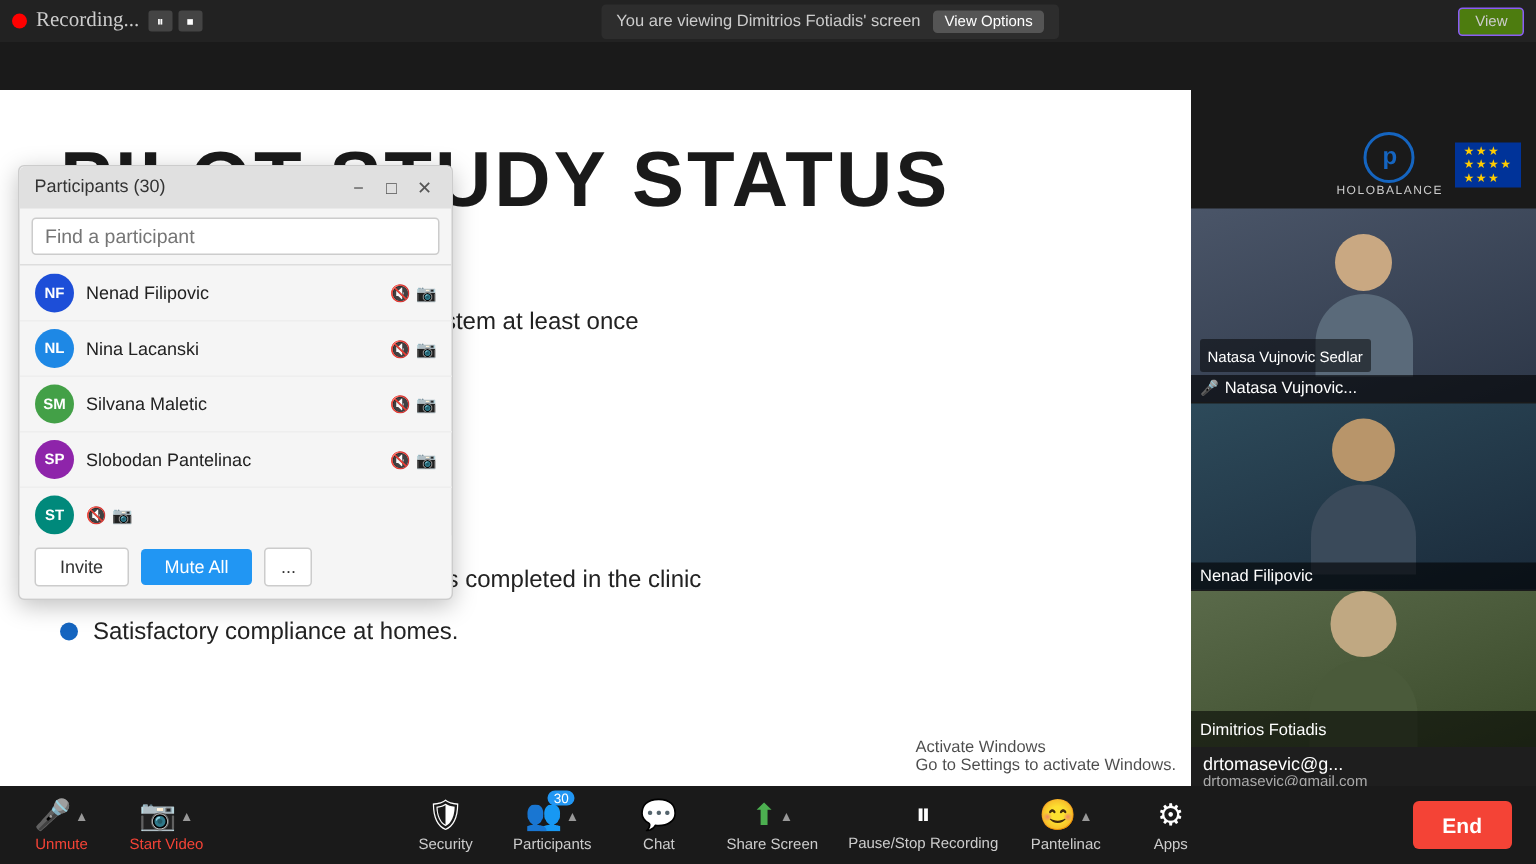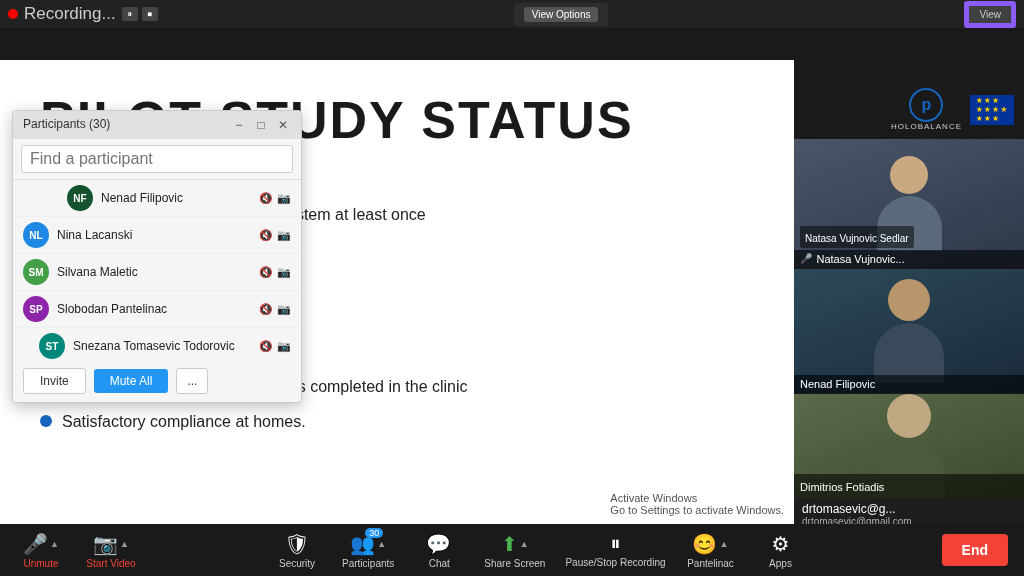--- a/index.html
+++ b/index.html
@@ -6,36 +6,36 @@
     body { width: 1024px; height: 576px; overflow: hidden; font-family: 'Segoe UI', Arial, sans-serif; background: #1a1a1a; position: relative; }
 
     
     #top-bar {
       position: absolute; top: 0; left: 0; right: 0; height: 28px;
       background: #222; display: flex; align-items: center; justify-content: space-between;
       z-index: 100; padding: 0 8px;
     }
     #top-bar-left { display: flex; align-items: center; gap: 6px; }
     #recording-dot { width: 10px; height: 10px; background: red; border-radius: 50%; }
-    #recording-label { color: #ccc; font-size: 17px; }
+    #recording-label { color: #ccc; font-size: 14px; font-family: Liberation Serif, serif; }
     #recording-controls { display: flex; gap: 4px; }
     .rec-btn { background: #444; border: none; color: #fff; font-size: 9px; width: 16px; height: 14px; cursor: pointer; border-radius: 2px; display:flex;align-items:center;justify-content:center; }
 
     #screen-banner {
       background: #2d2d2d; color: #fff; font-size: 11px;
       padding: 4px 10px; border-radius: 3px; display: flex; align-items: center; gap: 8px;
     }
     #screen-banner span { color: #ccc; }
     #view-options-btn {
       background: #555; color: #fff; font-size: 10px; padding: 2px 8px;
       border: none; border-radius: 3px; cursor: pointer;
     }
     #view-btn {
-      background: #404040; color: #ccc; font-size: 10px; padding: 3px 10px;
-      border: 5px solid #8b5cf6; border-radius: 3px; cursor: pointer;
+      background: #4d7c0f; color: #ccc; font-size: 10px; padding: 3px 10px;
+      border: 1px solid #8b5cf6; border-radius: 3px; cursor: pointer;
     }
 
     
     #main-content {
       position: absolute; top: 28px; left: 0; right: 230px; bottom: 52px;
       background: #4c1d95; overflow: hidden; margin-top: 32px;
     }
 
     
     #slide {
@@ -104,21 +104,21 @@
     .panel-ctrl-btn {
       background: none; border: none; cursor: pointer; color: #555; font-size: 12px;
       width: 16px; height: 16px; display: flex; align-items: center; justify-content: center;
     }
 
     #search-box {
       padding: 6px 8px; border-bottom: 1px solid #ddd;
     }
     #search-input {
       width: 100%; padding: 4px 8px; border: 1px solid #ccc; border-radius: 3px;
-      font-size: 16px; color: #999; outline: none;
+      font-size: 13px; color: #999; outline: none;
     }
 
     #participants-list { max-height: 180px; overflow-y: auto; }
     .participant-item {
       display: flex; align-items: center; padding: 5px 10px;
       border-bottom: 1px solid #eee; gap: 8px;
     }
     .avatar-circle {
       width: 26px; height: 26px; border-radius: 50%;
       display: flex; align-items: center; justify-content: center;
@@ -205,20 +205,21 @@
 <div id="top-bar">
   <div id="top-bar-left">
     <div id="recording-dot"></div>
     <span id="recording-label">Recording...</span>
     <div id="recording-controls">
       <button class="rec-btn">⏸</button>
       <button class="rec-btn">⏹</button>
     </div>
   </div>
   <div id="screen-banner">
+    <span>You are viewing Dimitrios Fotiadis' screen</span>
     <button id="view-options-btn">View Options</button>
   </div>
   <button id="view-btn">View</button>
 </div>
 
 <div id="main-content">
   <div id="slide">
     <div id="slide-title">PILOT STUDY STATUS</div>
     <ul id="slide-bullets">
         <li>
@@ -328,21 +329,21 @@
       <button class="panel-ctrl-btn">−</button>
       <button class="panel-ctrl-btn">□</button>
       <button class="panel-ctrl-btn">✕</button>
     </div>
   </div>
   <div id="search-box">
     <input id="search-input" type="text" placeholder="Find a participant" style="">
   </div>
   <div id="participants-list">
       <div class="participant-item">
-        <div class="avatar-circle" style="background: #14532d; margin-left: 44px;">NF</div>
+        <div class="avatar-circle" style="background: #1d4ed8;">NF</div>
         <span class="participant-name">Nenad Filipovic</span>
         <div class="participant-icons">
           <span>🔇</span>
           <span>📷</span>
         </div>
       </div>
       <div class="participant-item">
         <div class="avatar-circle" style="background: rgb(30, 136, 229);">NL</div>
         <span class="participant-name">Nina Lacanski</span>
         <div class="participant-icons">
@@ -360,22 +361,21 @@
       </div>
       <div class="participant-item">
         <div class="avatar-circle" style="background: rgb(142, 36, 170); text-align: center;">SP</div>
         <span class="participant-name">Slobodan Pantelinac</span>
         <div class="participant-icons">
           <span>🔇</span>
           <span>📷</span>
         </div>
       </div>
       <div class="participant-item">
-        <div class="avatar-circle" style="background: rgb(0, 137, 123); margin-left: 16px;">ST</div>
-        <span class="participant-name">Snezana Tomasevic Todorovic</span>
+        <div class="avatar-circle" style="background: rgb(0, 137, 123);">ST</div>
         <div class="participant-icons">
           <span>🔇</span>
           <span>📷</span>
         </div>
       </div>
     </div>
   <div id="panel-footer">
     <button id="invite-btn">Invite</button>
     <button id="mute-all-btn">Mute All</button>
     <button id="more-btn">...</button>

